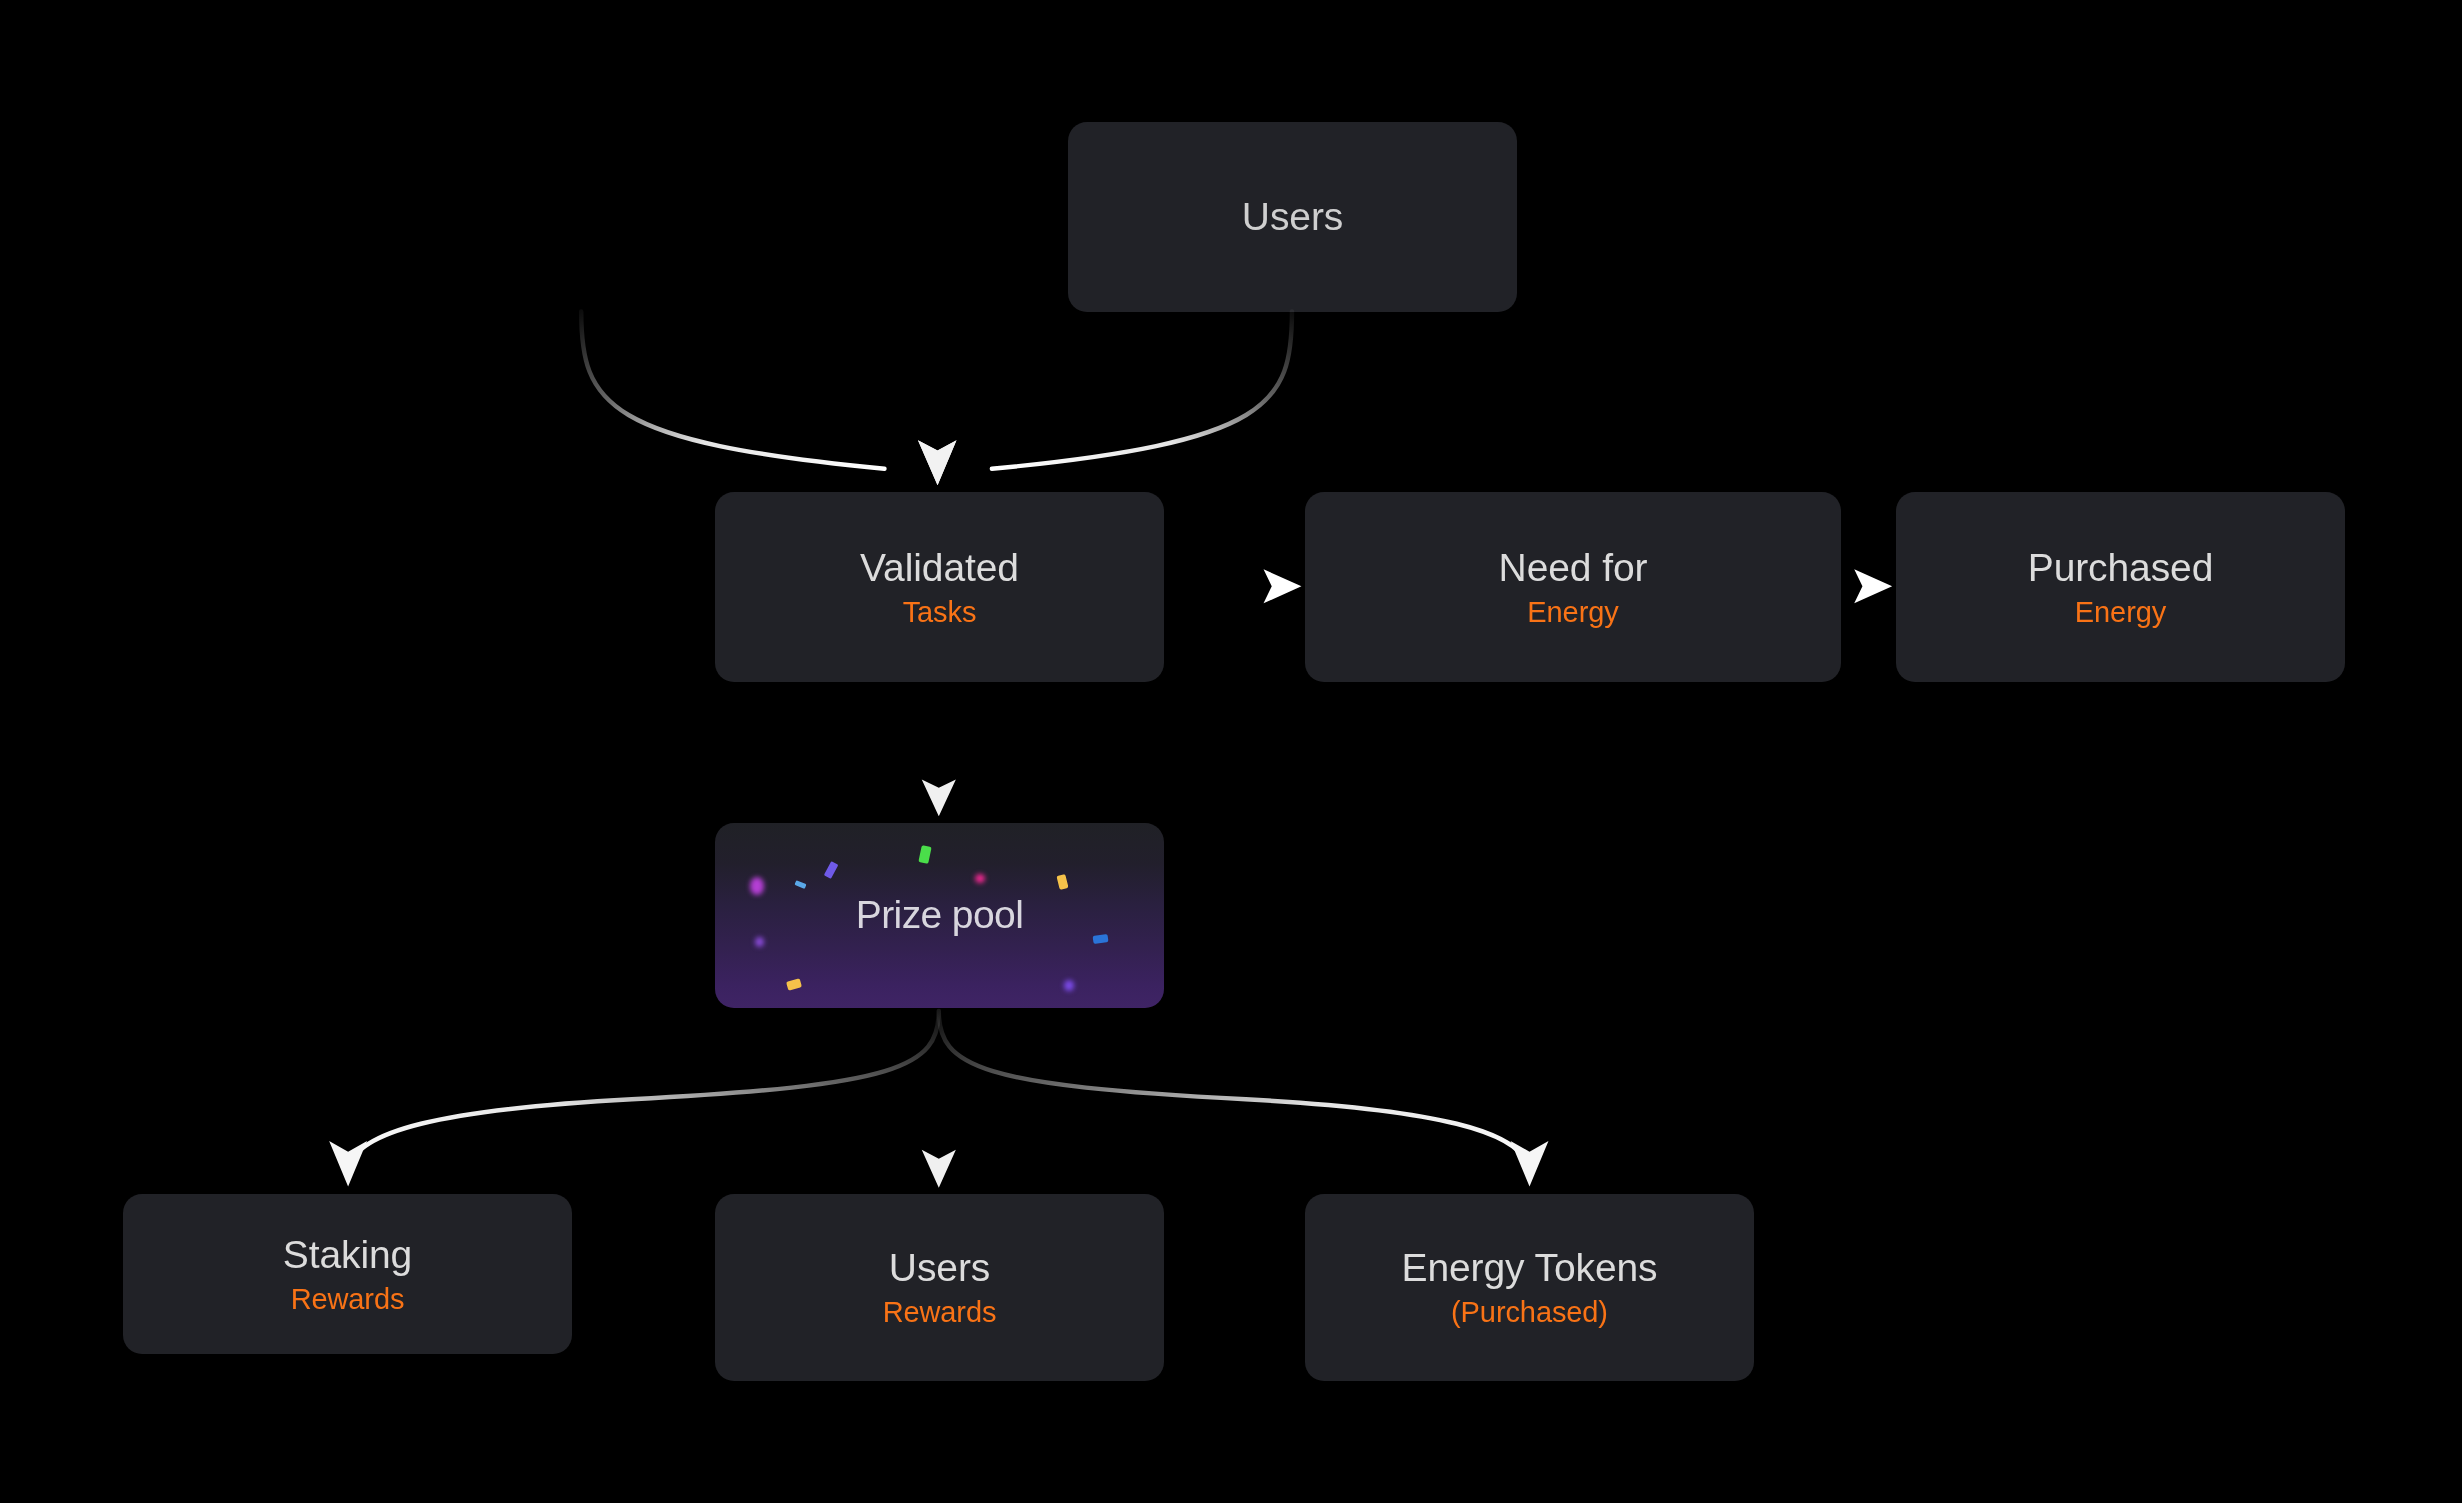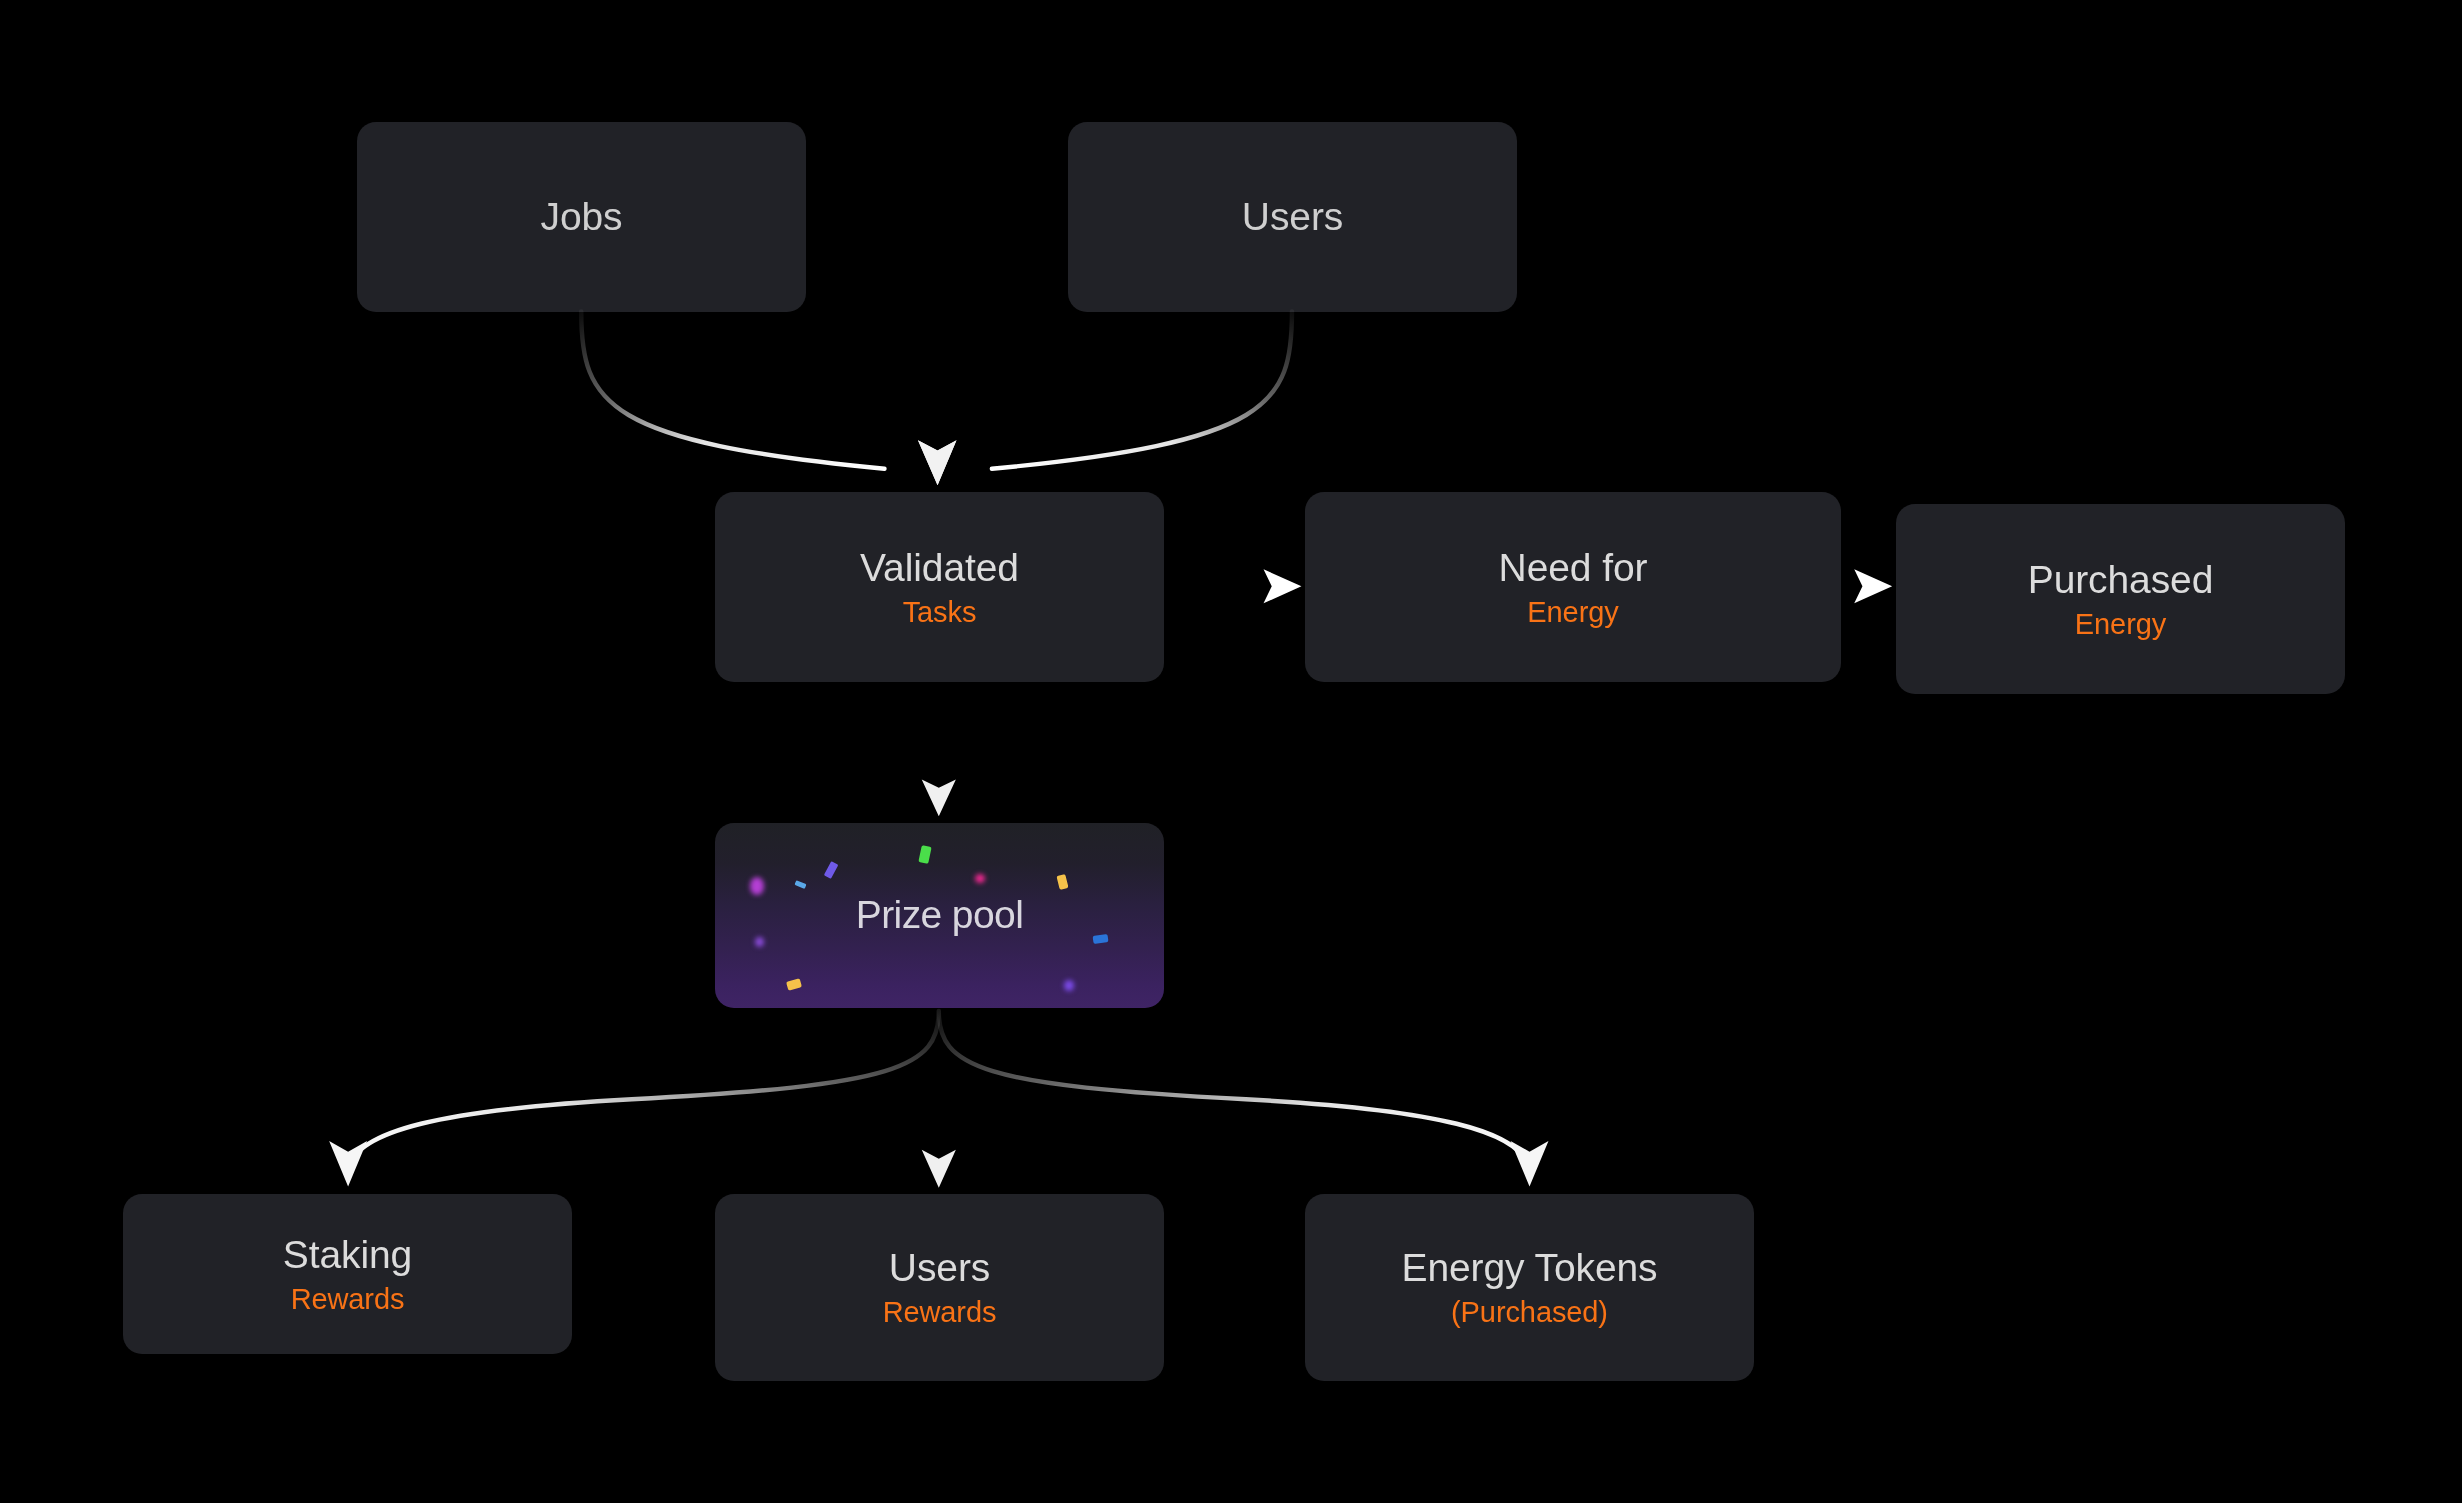--- a/index.html
+++ b/index.html
@@ -47,21 +47,21 @@
 
   
   .node.single .line-primary { color:#cfcfcf; font-size:39px; }
 
   
   #node-jobs            { left:357px;  top:122px;  width:449px;  height:190px; }
   #node-users-top       { left:1068px; top:122px;  width:449px;  height:190px; }
 
   #node-validated-tasks { left:715px; top:492px;  width:449px;  height:190px; }
   #node-need-energy     { left:1305px; top:492px;  width:536px;  height:190px; }
-  #node-purchased       { left:1896px; top:504px;  width:449px;  height:190px; }
+  #node-purchased       { left:1896px; top:492px;  width:449px;  height:190px; }
 
   #node-prize-pool      { left:715px; top:823px; width:449px;  height:185px; }
 
   #node-staking         { left:123px;  top:1194px; width:449px;  height:160px; }
   #node-users-rewards   { left:715px; top:1194px; width:449px;  height:187px; }
   #node-burned          { left:1305px; top:1194px; width:449px;  height:187px; }
 
   
   #node-prize-pool {
     background:linear-gradient(180deg,
@@ -177,23 +177,20 @@
       <line x1="1486" y1="1600" x2="1486" y2="1828" stroke="url(#gFadeDownThin)" stroke-width="6" stroke-linecap="round"></line>
       <polygon points="1486,1880 1459,1820 1486,1834 1513,1820" fill="#f0f0f0"></polygon>
     </g>
 
     <g>
       <path d="M 1486,1600 C 1486,1690 1552,1718 1972,1740 C 2272,1756 2412,1790 2421,1852" fill="none" stroke="url(#gFadeDiagR)" stroke-width="7" stroke-linecap="round"></path>
       <polygon points="2421,1878 2391,1806 2421,1823 2451,1806" fill="#f6f6f6"></polygon>
     </g>
   </svg>
 
-  <div class="node single" id="node-jobs">
-    <span class="node-line line-primary">Jobs</span>
-  </div>
 
   <div class="node single" id="node-users-top">
     <span class="node-line line-primary">Users</span>
   </div>
 
   <div class="node" id="node-validated-tasks">
     <span class="node-line line-primary">Validated</span>
     <span class="node-line line-secondary">Tasks</span>
   </div>
 

